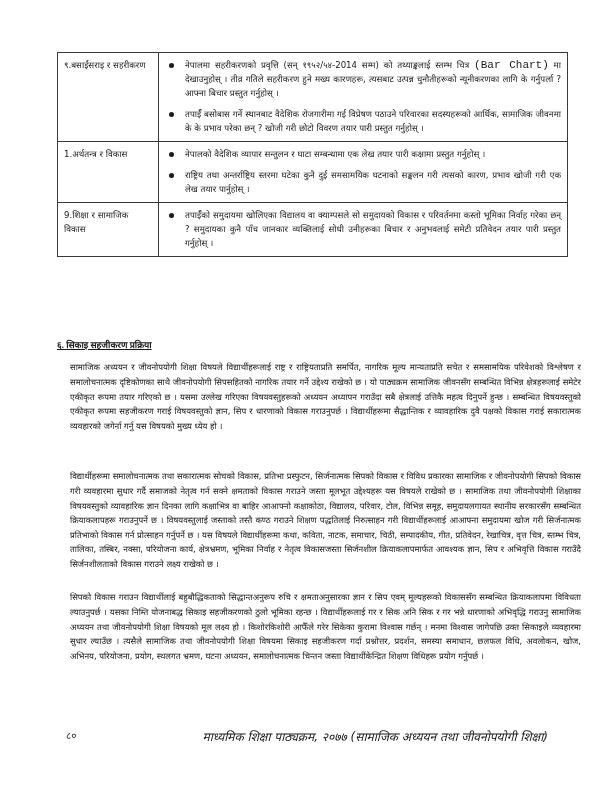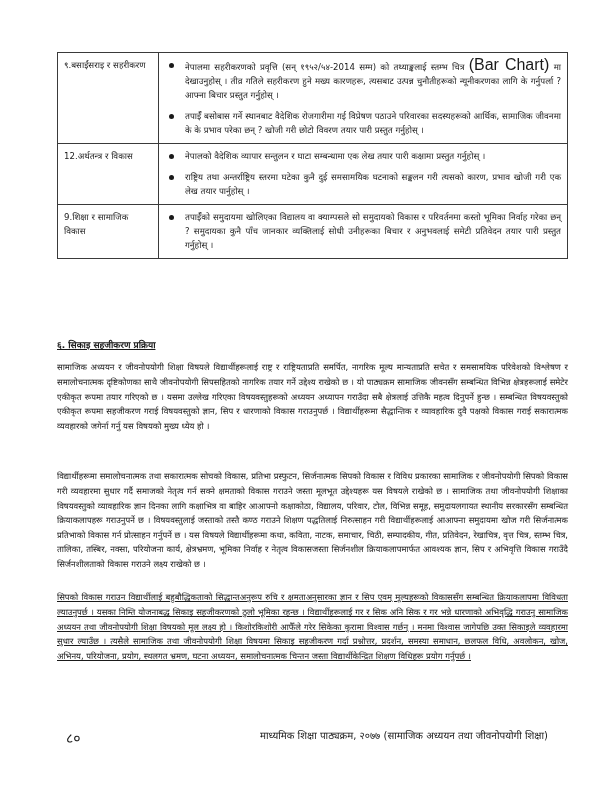--- a/index.html
+++ b/index.html
@@ -18,39 +18,39 @@
   }
   table.act td.left { width: 88px; }
   table.act td.left .topic { display: block; }
   table.act ul { margin: 0; padding: 0; list-style: none; }
   table.act li { position: relative; padding-left: 20px; margin-bottom: 7px; text-align: justify; }
   table.act li:last-child { margin-bottom: 0; }
   table.act li .bullet {
     position: absolute; left: 4px; top: 5px; width: 5px; height: 5px;
     background: #1a1a1a; border-radius: 50%;
   }
-  .serif-big { font-family: Liberation Sans, sans-serif; font-size: 16px; }
+  .serif-big { font-family: Liberation Mono, monospace; font-size: 11px; }
 
   .section-title {
     position: absolute; left: 57px; top: 338px;
-    font-size: 9px; font-weight: bold; text-decoration: underline;
+    font-size: 9px; font-weight: bold; text-decoration: underline; font-family: Liberation Serif, serif;
   }
   .para {
-    position: absolute; left: 57px; width: 511px;
+    position: absolute; left: 70px; width: 511px;
     font-size: 8.4px; line-height: 14.6px; text-align: justify;
   }
   .p1 { top: 352px; }
   .p2 { top: 461px; }
-  .p3 { top: 582px; text-decoration: underline; }
+  .p3 { top: 582px; }
 
   .footer-num {
-    position: absolute; left: 66px; top: 728px; font-size: 14px;
+    position: absolute; left: 66px; top: 728px; font-size: 10px;
   }
   .footer-title {
-    position: absolute; right: 52px; top: 728px; font-size: 10px; 
+    position: absolute; right: 52px; top: 728px; font-size: 12px; font-style: italic;
   }
 </style>
 </head>
 <body>
 
 <div class="page">
 
   <table class="act">
     <tbody>
         <tr>
@@ -65,21 +65,21 @@
           </li>
           <li>
             <span class="bullet"></span>
             <span>तपाईँ बसोबास गर्ने स्थानबाट वैदेशिक रोजगारीमा गई विप्रेषण पठाउने परिवारका सदस्यहरूको आर्थिक, सामाजिक जीवनमा के के प्रभाव परेका छन् ? खोजी गरी छोटो विवरण तयार पारी प्रस्तुत गर्नुहोस् ।</span>
           </li>
         </ul>
       </td>
     </tr>
     <tr>
       <td class="left">
-        <span class="topic">12.अर्थतन्त्र र विकास</span>
+        <span class="topic">1.अर्थतन्त्र र विकास</span>
       </td>
       <td>
         <ul>
           <li>
             <span class="bullet"></span>
             <span>नेपालको वैदेशिक व्यापार सन्तुलन र घाटा सम्बन्धामा एक लेख तयार पारी कक्षामा प्रस्तुत गर्नुहोस् ।</span>
           </li>
           <li>
             <span class="bullet"></span>
             <span>राष्ट्रिय तथा अन्तर्राष्ट्रिय स्तरमा घटेका कुनै दुई समसामयिक घटनाको सङ्कलन गरी त्यसको कारण, प्रभाव खोजी गरी एक लेख तयार पार्नुहोस् ।</span>

